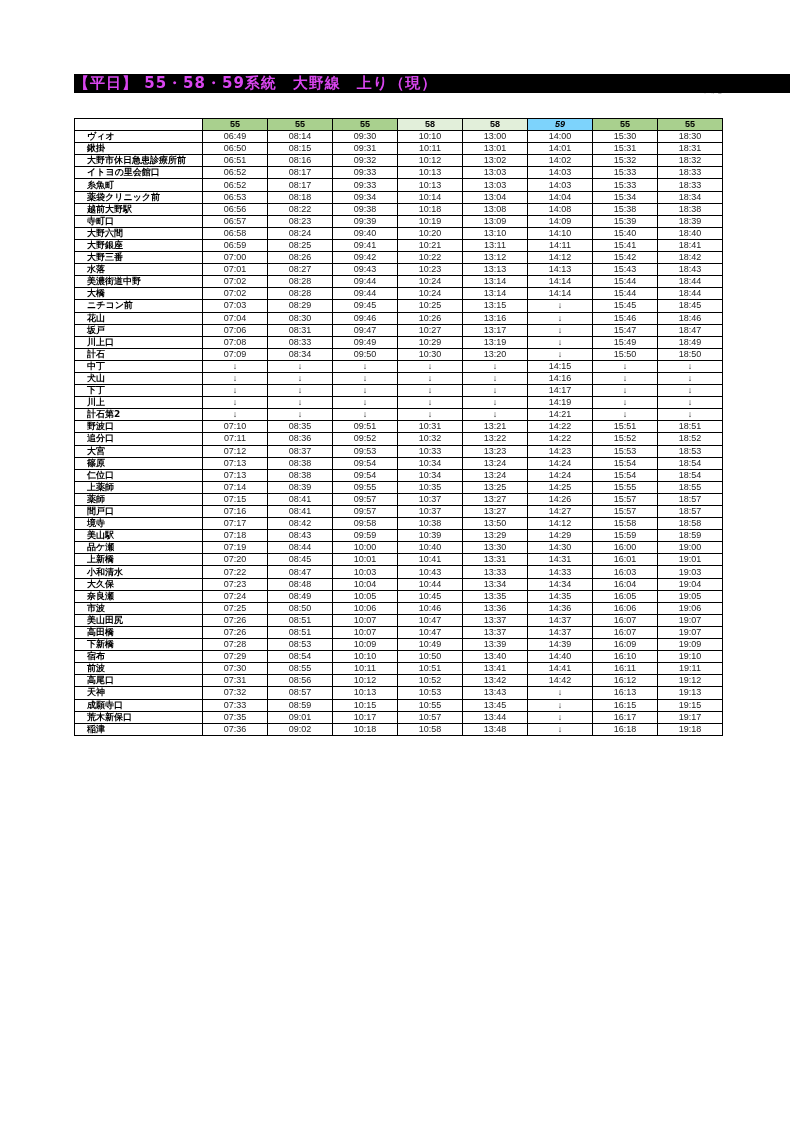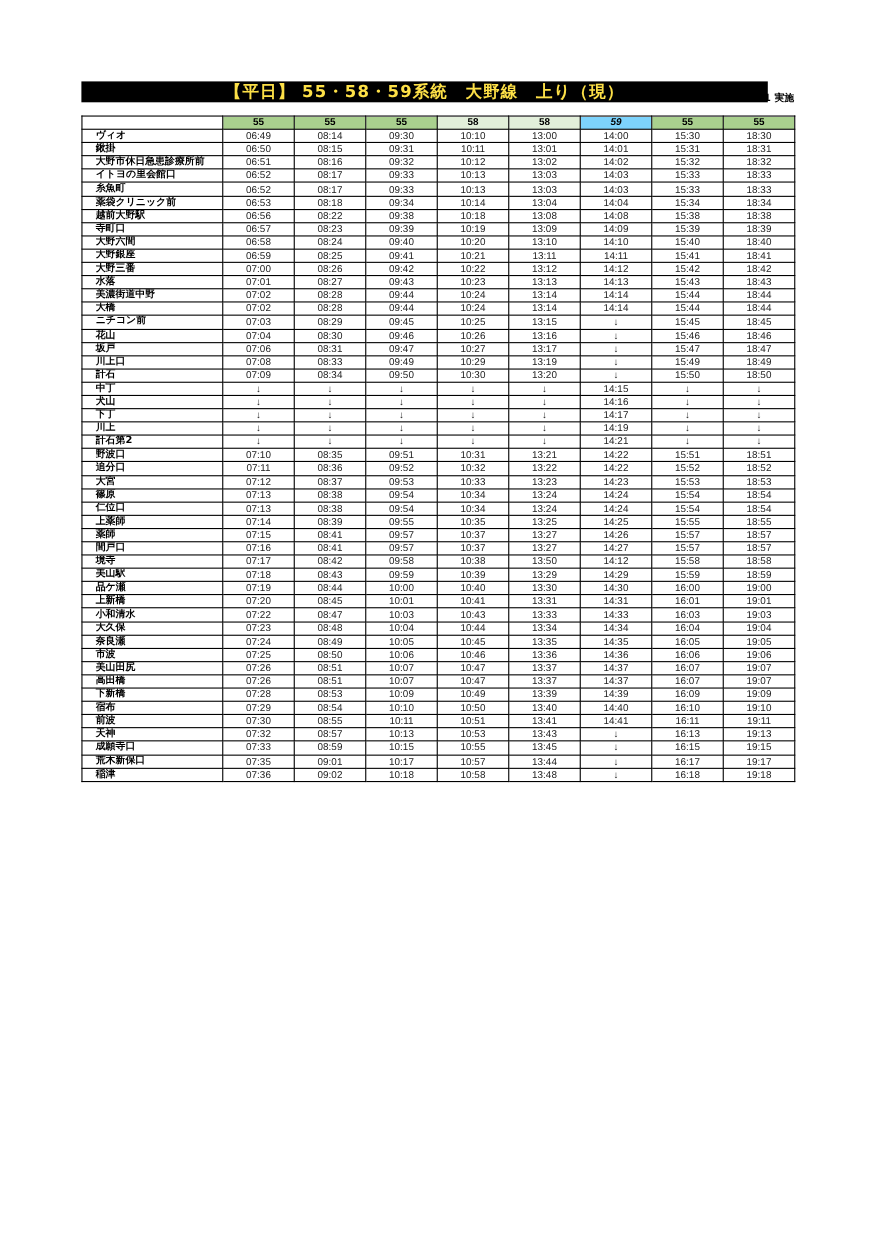--- a/index.html
+++ b/index.html
@@ -1,20 +1,20 @@
 <!DOCTYPE html>
 <html><head>
 <meta charset="utf-8">
 <style>
   html, body { margin:0; padding:0; background:#ffffff; }
   body { width:794px; height:1123px; position:relative; font-family:"DejaVu Sans", sans-serif; color:#000; }
-  .title-bar { position:absolute; left:74px; top:74px; width:624px; height:19px; background:#000; color:#fde047;
-    font-family:"DejaVu Sans", sans-serif; font-weight:bold; font-size:15px; line-height:19px; text-align:center; letter-spacing:1px; }
+  .title-bar { position:absolute; left:74px; top:74px; width:716px; height:19px; background:#000; color:#d946ef;
+    font-family:"DejaVu Sans", sans-serif; font-weight:bold; font-size:15px; line-height:19px; text-align:left; letter-spacing:1px; }
   .effective { position:absolute; right:72px; top:83px; font-size:9px; font-weight:bold; font-family:"DejaVu Sans", sans-serif; }
-  table.tt { position:absolute; left:74px; top:105px; border-collapse:collapse; table-layout:fixed; width:648px; }
+  table.tt { position:absolute; left:74px; top:118px; border-collapse:collapse; table-layout:fixed; width:648px; }
   table.tt col.c-name { width:128px; }
   table.tt col.c-trip { width:65px; }
   table.tt th, table.tt td { border:1px solid #000; padding:0; height:11.1px; line-height:11px; font-size:9px; overflow:hidden; white-space:nowrap; }
   table.tt th { font-weight:bold; text-align:center; font-family:"Liberation Sans", sans-serif; }
   table.tt th.h55 { background:#a9d08e; }
   table.tt th.h58 { background:#e2efda; }
   table.tt th.h59 { background:#7dd3fc;font-style:italic; }
   table.tt td.stop { font-weight:bold; text-align:left; padding-left:12px; font-family:"DejaVu Sans", sans-serif; font-size:9px; }
   table.tt td.t { text-align:center; font-family:"Liberation Sans", sans-serif; color:#222; }
 </style>
@@ -539,20 +539,31 @@
         <td class="t">07:30</td>
         <td class="t">08:55</td>
         <td class="t">10:11</td>
         <td class="t">10:51</td>
         <td class="t">13:41</td>
         <td class="t">14:41</td>
         <td class="t">16:11</td>
         <td class="t">19:11</td>
       </tr>
       <tr>
+        <td class="stop">高尾口</td>
+        <td class="t">07:31</td>
+        <td class="t">08:56</td>
+        <td class="t">10:12</td>
+        <td class="t">10:52</td>
+        <td class="t">13:42</td>
+        <td class="t">14:42</td>
+        <td class="t">16:12</td>
+        <td class="t">19:12</td>
+      </tr>
+      <tr>
         <td class="stop">天神</td>
         <td class="t">07:32</td>
         <td class="t">08:57</td>
         <td class="t">10:13</td>
         <td class="t">10:53</td>
         <td class="t">13:43</td>
         <td class="t">↓</td>
         <td class="t">16:13</td>
         <td class="t">19:13</td>
       </tr>

